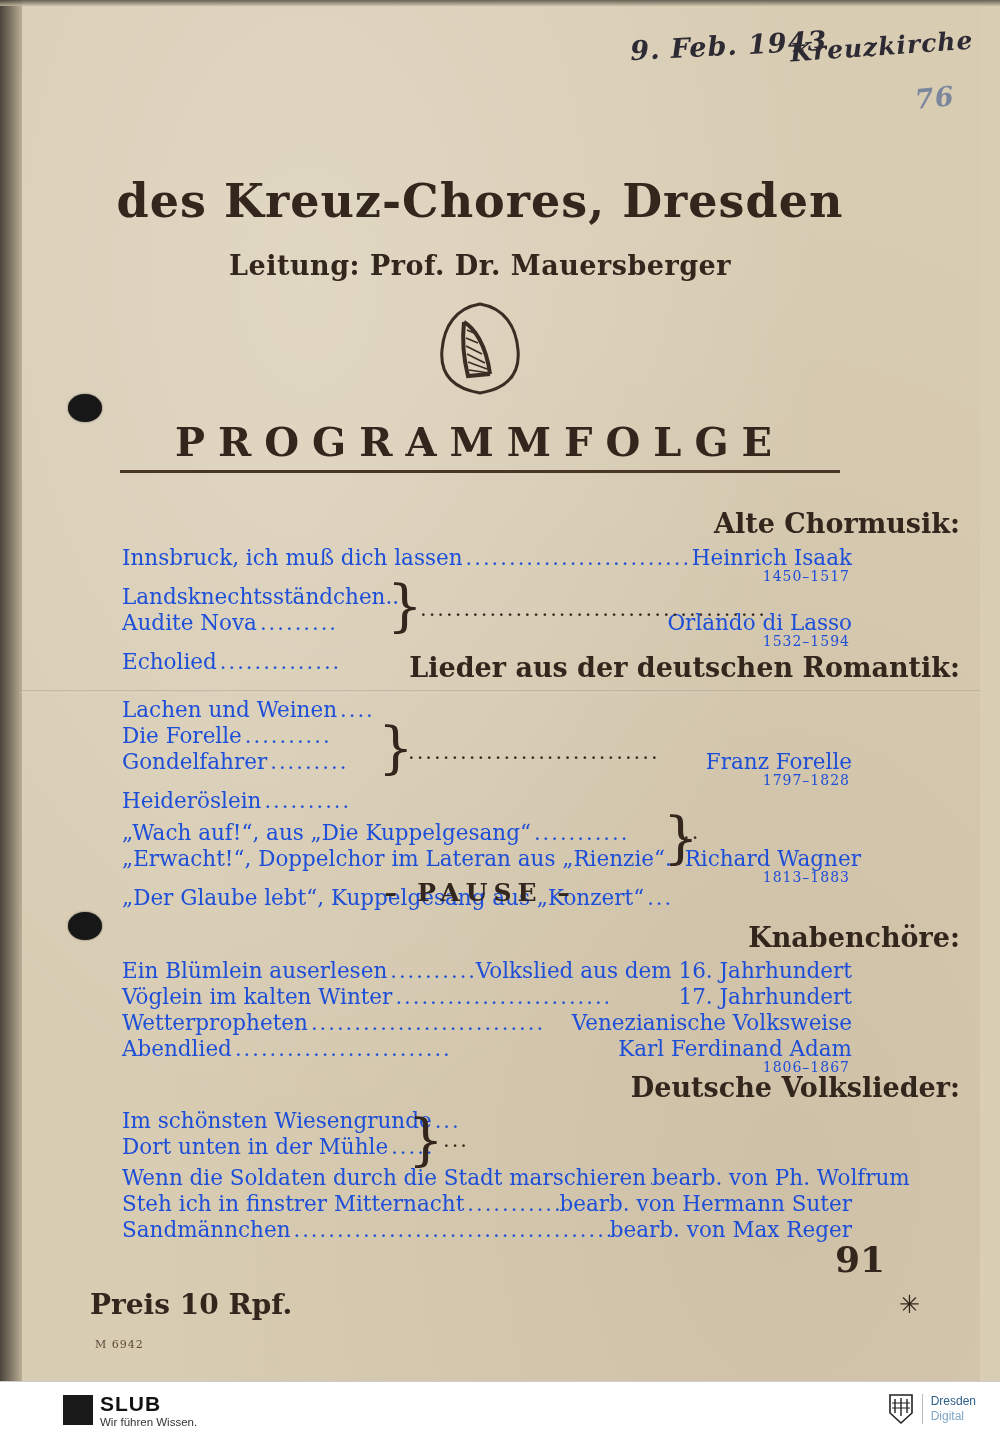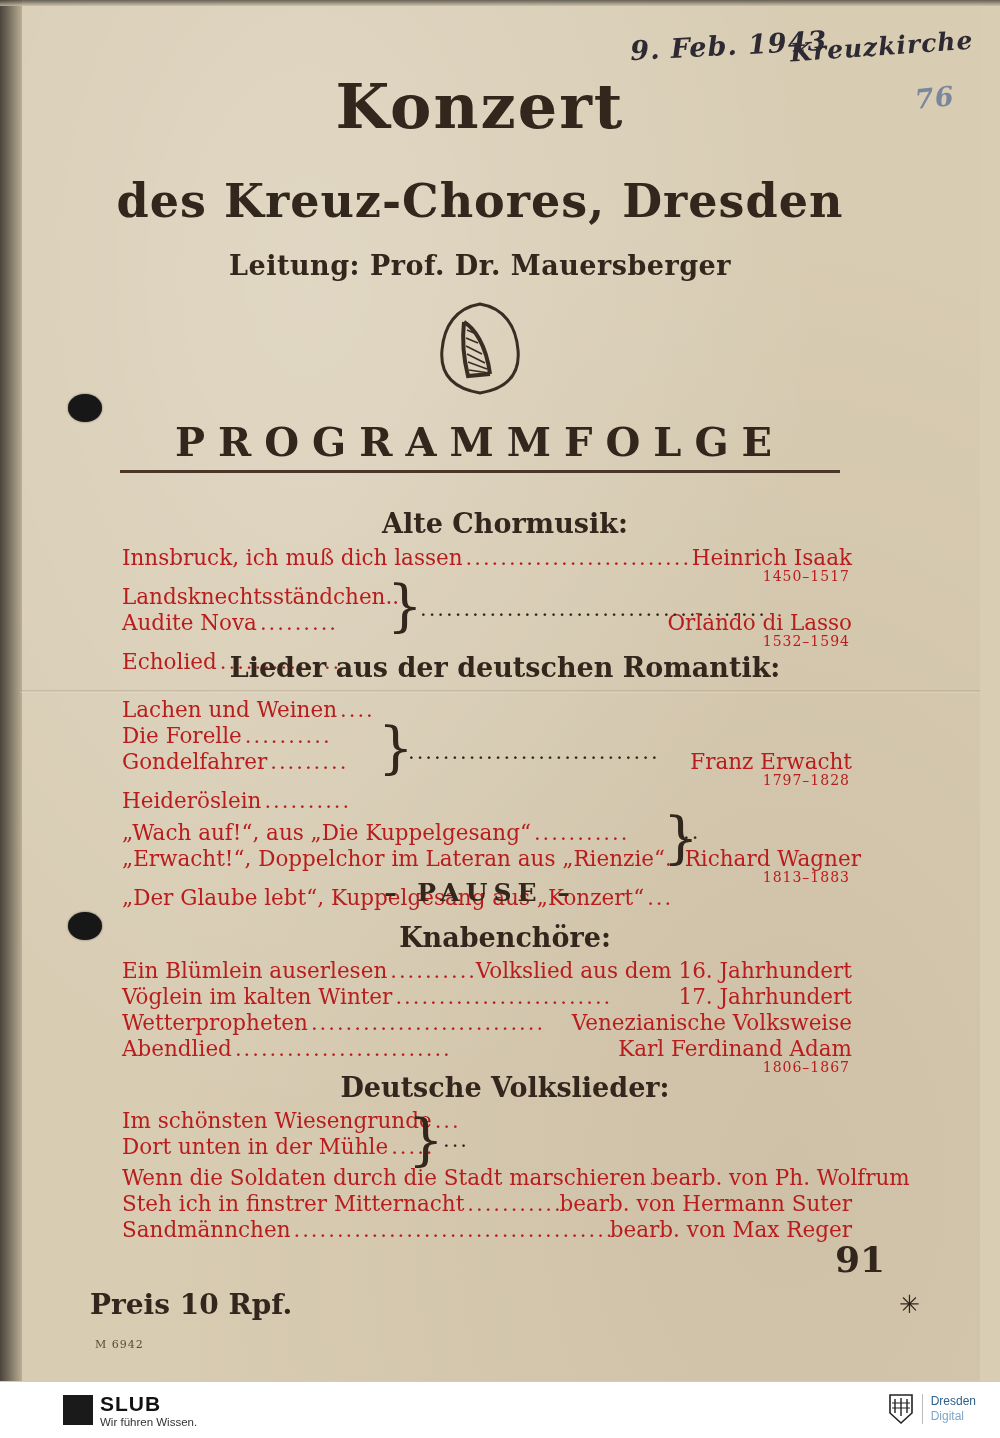--- a/index.html
+++ b/index.html
@@ -81,25 +81,25 @@
   }
   .programm{
     position:absolute;left:0;top:418px;width:960px;text-align:center;
     font-size:40px;color:#33261d;font-weight:bold;
     letter-spacing:13px;
   }
   .rule{
     position:absolute;left:120px;top:470px;width:720px;height:3px;background:#4a3627;
   }
   .section{
-    position:absolute;width:960px;text-align:center;
-    font-size:27px;font-weight:bold;color:#33261d;padding-left:25px;
+    position:absolute;width:960px;text-align:right;
+    font-size:27px;font-weight:bold;color:#33261d;
   }
   .block{
-    position:absolute;left:122px;width:730px;color:#b91c1c;
+    position:absolute;left:122px;width:730px;color:#1d4ed8;
   }
   .row{
     font-size:21.5px;line-height:26px;white-space:nowrap;
     display:flex;align-items:baseline;
   }
   .row .t{flex:0 0 auto;}
   .dots{
     flex:1 1 auto;overflow:hidden;white-space:nowrap;
     letter-spacing:2px;font-size:21px;padding:0 3px;
   }
@@ -156,21 +156,20 @@
   <div class="edge-left"></div>
   <div class="edge-top"></div>
   <div class="fold"></div>
   <div class="hole" id="hole1"></div>
   <div class="hole" id="hole2"></div>
 
   <div class="handwrite" id="hw-date">9. Feb. 1943</div>
   <div class="handwrite" id="hw-note">Kreuzkirche</div>
   <div class="handwrite" id="hw-num">76</div>
 
-  <h1 class="title">Konzert</h1>
   <h2 class="subtitle">des Kreuz-Chores, Dresden</h2>
   <div class="conductor">Leitung: Prof. Dr. Mauersberger</div>
 
   <div class="harp">
     <svg width="92" height="96" viewBox="0 0 92 96" aria-hidden="true">
       <path d="M46 4 C22 8 10 26 8 50 C6 72 16 88 46 93 C76 88 86 72 84 50 C82 26 70 8 46 4 Z" fill="none" stroke="#3a2d24" stroke-width="3"></path>
       <path d="M30 22 C40 28 52 44 56 74" fill="none" stroke="#3a2d24" stroke-width="4"></path>
       <path d="M30 22 C28 40 30 60 34 76 L56 74" fill="none" stroke="#3a2d24" stroke-width="4"></path>
       <g stroke="#3a2d24" stroke-width="1.6">
         <line x1="33" y1="30" x2="40" y2="33"></line>
@@ -217,21 +216,21 @@
         <span class="t">Lachen und Weinen</span>
         <span class="dots">....</span>
       </div>
     <div class="row">
         <span class="t">Die Forelle</span>
         <span class="dots">..........</span>
       </div>
     <div class="row">
         <span class="t">Gondelfahrer</span>
         <span class="dots">.........</span>
-        <span class="right" style="padding-left:90px;">Franz Erwacht</span>
+        <span class="right" style="padding-left:90px;">Franz Forelle</span>
       </div>
     <div class="years">1797–1828</div>
     <div class="row">
         <span class="t">Heideröslein</span>
         <span class="dots">..........</span>
       </div>
     <div class="row" style="margin-top:6px;">
         <span class="t">„Wach auf!“, aus „Die Kuppelgesang“</span>
         <span class="dots">...........</span>
       </div>

